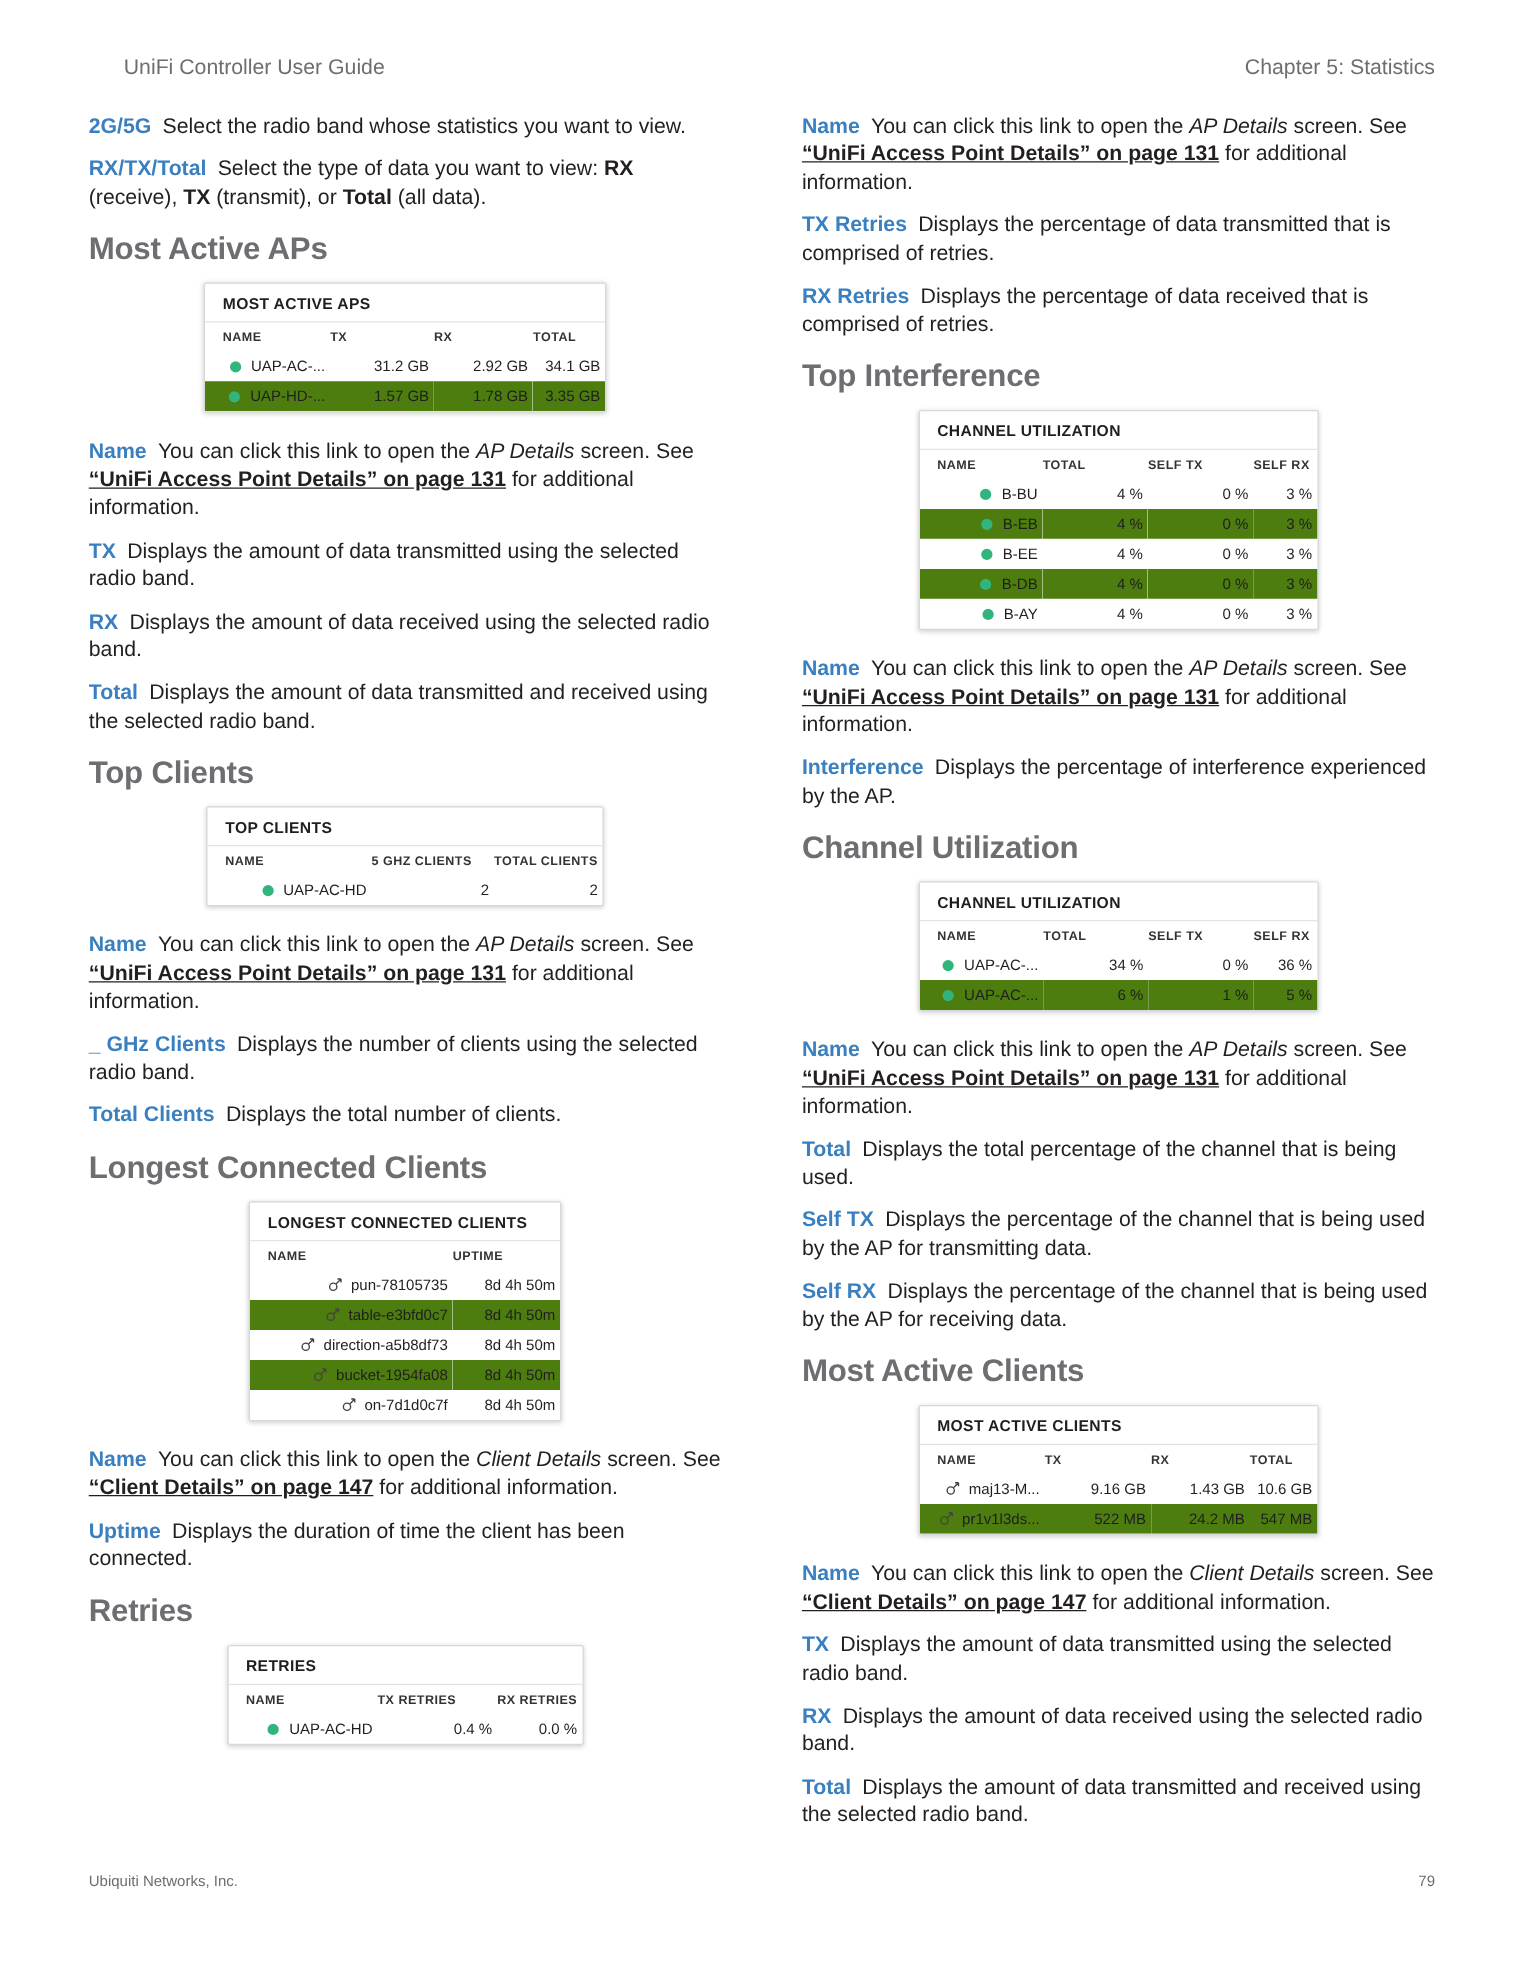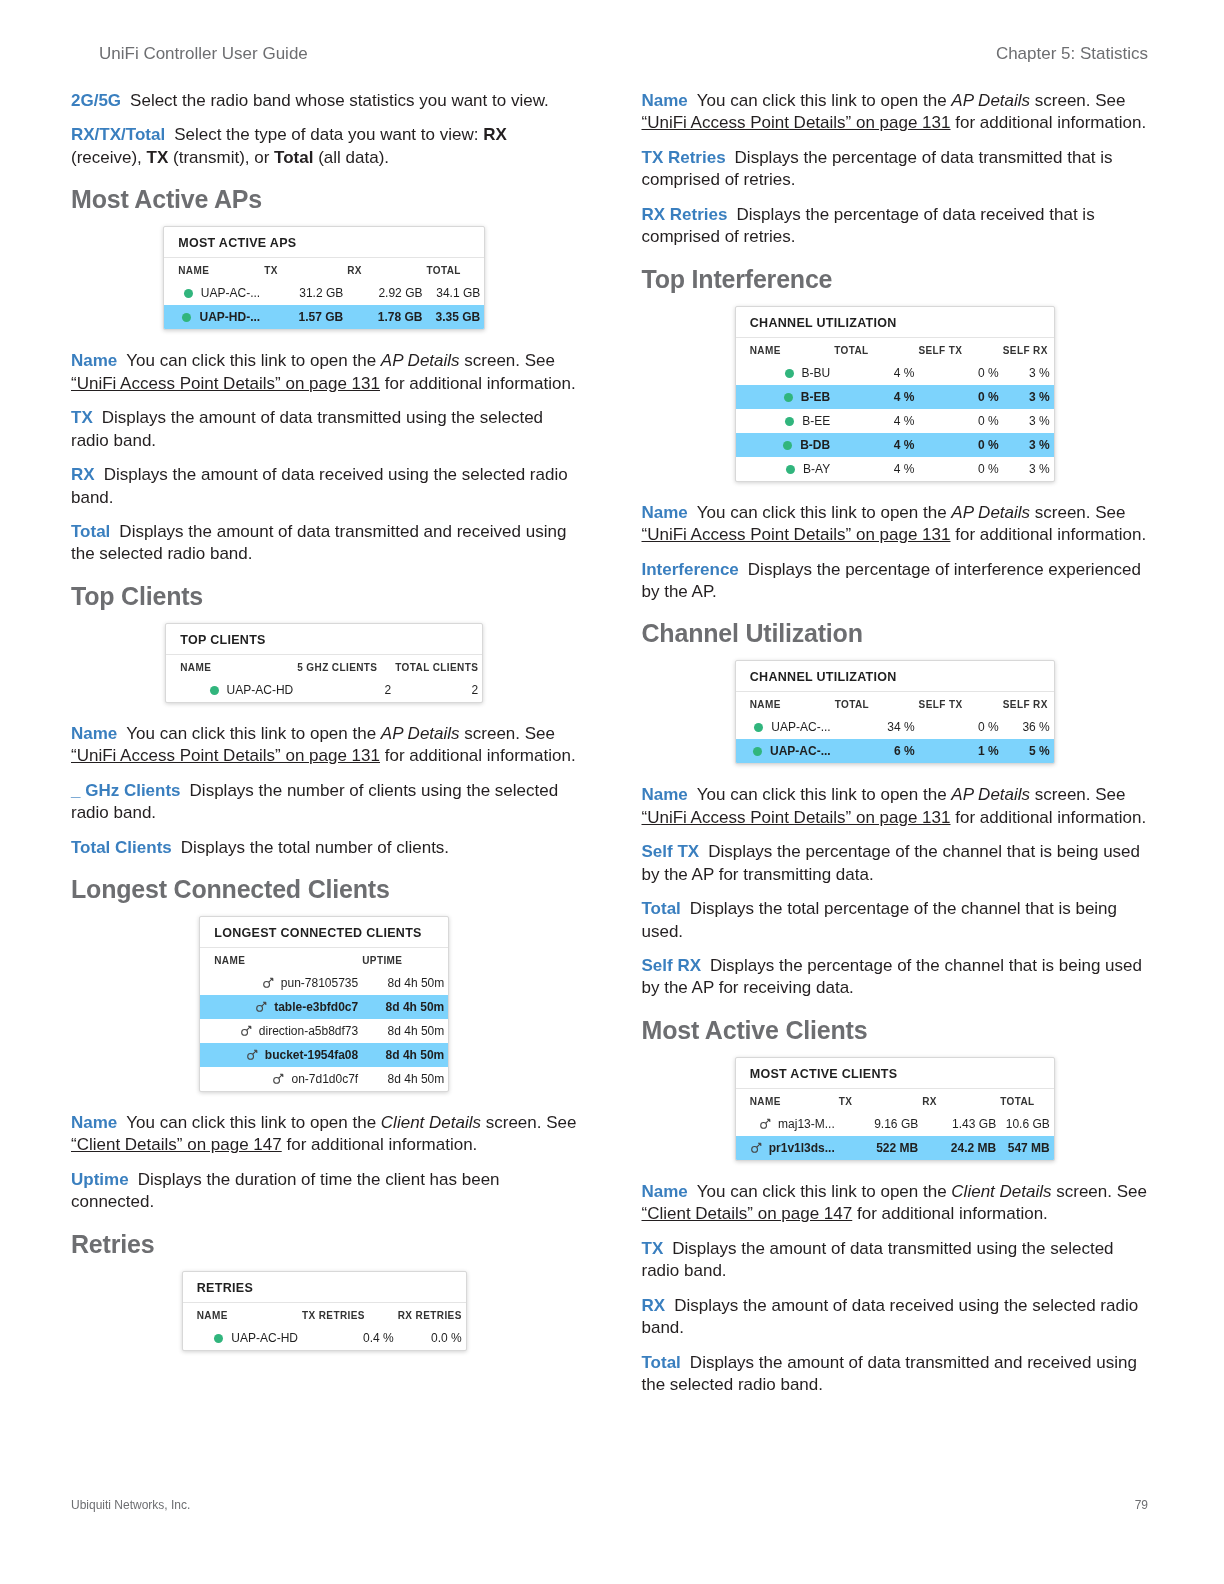--- a/index.html
+++ b/index.html
@@ -14,36 +14,36 @@
   .pg-header { display:flex; justify-content:space-between; align-items:baseline;
     color:#6d6e71; font-size:17px; margin-bottom:26px;margin-left:28px; }
 
   .columns { display:flex; gap:64px; }
   .col { width:507px; }
 
   p.body { font-size:17px; line-height:1.32; margin-bottom:12px; color:#231f20; }
   .term { color:#3a7fbf; font-weight:bold; margin-right:9px; }
   b.inl { font-weight:bold; }
   i.itl { font-style:italic; }
-  a.doclink { color:#231f20; font-weight:normal; text-decoration:underline; cursor:pointer; }
+  a.doclink { color:#231f20; font-weight:bold; text-decoration:underline; cursor:pointer; }
 
   h2.sect { color:#6d6e71; font-size:25px; font-weight:bold; letter-spacing:-0.2px;
     margin:16px 0 12px 0; }
 
   .tablewrap { display:flex; justify-content:center; margin:6px 0 20px 0; }
   .card { background:#fff; border:1px solid #d8d8d8; border-radius:2px;
     box-shadow:0 1px 4px rgba(0,0,0,0.18); overflow:hidden; }
   .card-title { font-size:12.5px; font-weight:bold; letter-spacing:0.3px; color:#1f1f1f;
     padding:9px 14px 7px 14px; border-bottom:1px solid #e4e4e4; }
   table.stat { border-collapse:collapse; table-layout:fixed; }
   table.stat th { font-size:10px; font-weight:bold; color:#333; text-align:left;
     letter-spacing:0.4px; padding:7px 4px 5px 0; white-space:nowrap; }
   table.stat td { font-size:12px; color:#1f1f1f; padding:5px 4px 5px 0; white-space:nowrap; overflow:hidden;text-align:right; }
   table.stat th:first-child, table.stat td:first-child { padding-left:14px; }
-  tr.stripe { background:#7dd3fc;font-weight:bold; }
+  tr.stripe { background:#4d7c0f; }
   .dot { width:9px; height:9px; border-radius:50%; background:#31b57d;
     display:inline-block; margin-right:8px; vertical-align:-1px; }
   .cicon { display:inline-block; vertical-align:-2px; margin-right:6px; }
   .c-green { color:#33b57a; }
   .c-purple { color:#9477d2; }
   th.h-green { color:#33b57a; }
   th.h-purple { color:#9477d2; }
 
   .pg-footer { position:absolute; left:71px; right:76px; top:1498px;
     display:flex; justify-content:space-between; color:#6d6e71; font-size:12px; }
@@ -328,23 +328,23 @@
               <td>1 %</td>
               <td>5 %</td>
             </tr>
           </tbody>
             </table>
         </div>
       </div>
 
       <p class="body"><span class="term">Name</span><span>You can click this link to open the </span><i class="itl">AP Details</i><span> screen. See </span><a class="doclink">“UniFi Access Point Details” on page 131</a><span> for additional information.</span></p>
 
+      <p class="body"><span class="term">Total</span><span>Displays the total percentage of the channel that is being used.</span></p>
+
       <p class="body"><span class="term">Self TX</span><span>Displays the percentage of the channel that is being used by the AP for transmitting data.</span></p>
-
-      <p class="body"><span class="term">Total</span><span>Displays the total percentage of the channel that is being used.</span></p>
 
       <p class="body"><span class="term">Self RX</span><span>Displays the percentage of the channel that is being used by the AP for receiving data.</span></p>
 
       <h2 class="sect">Most Active Clients</h2>
 
       <div class="tablewrap">
         <div class="card" style="width:320px">
           <div class="card-title">MOST ACTIVE CLIENTS</div>
           <table class="stat">
             <colgroup>

